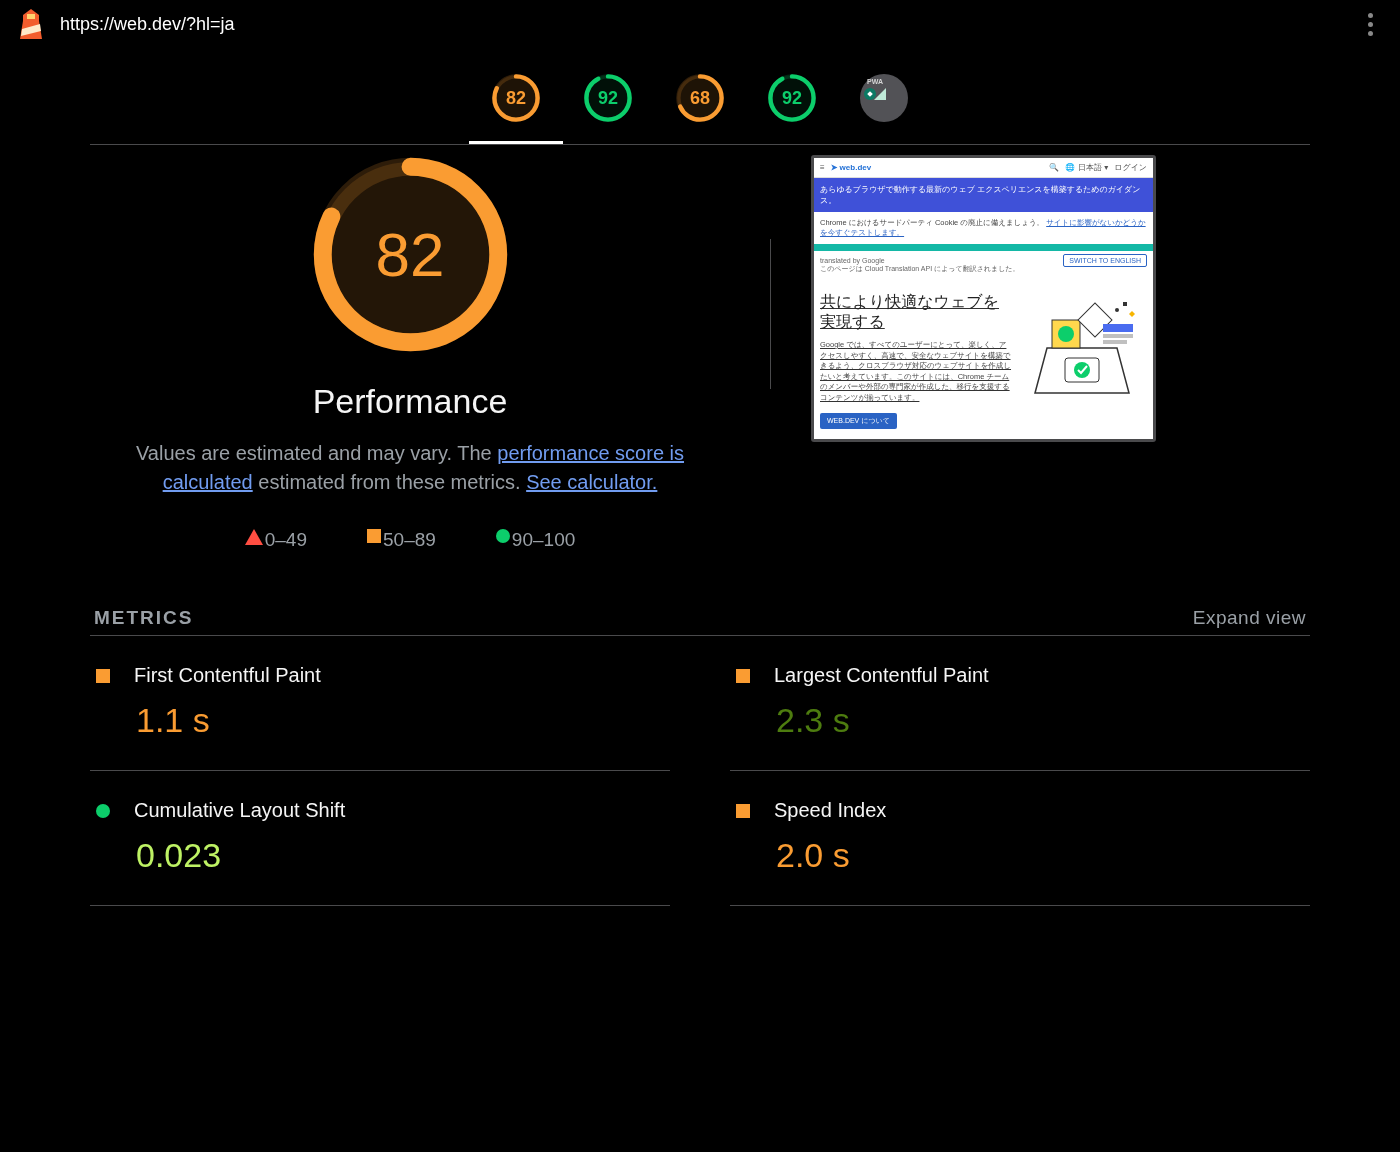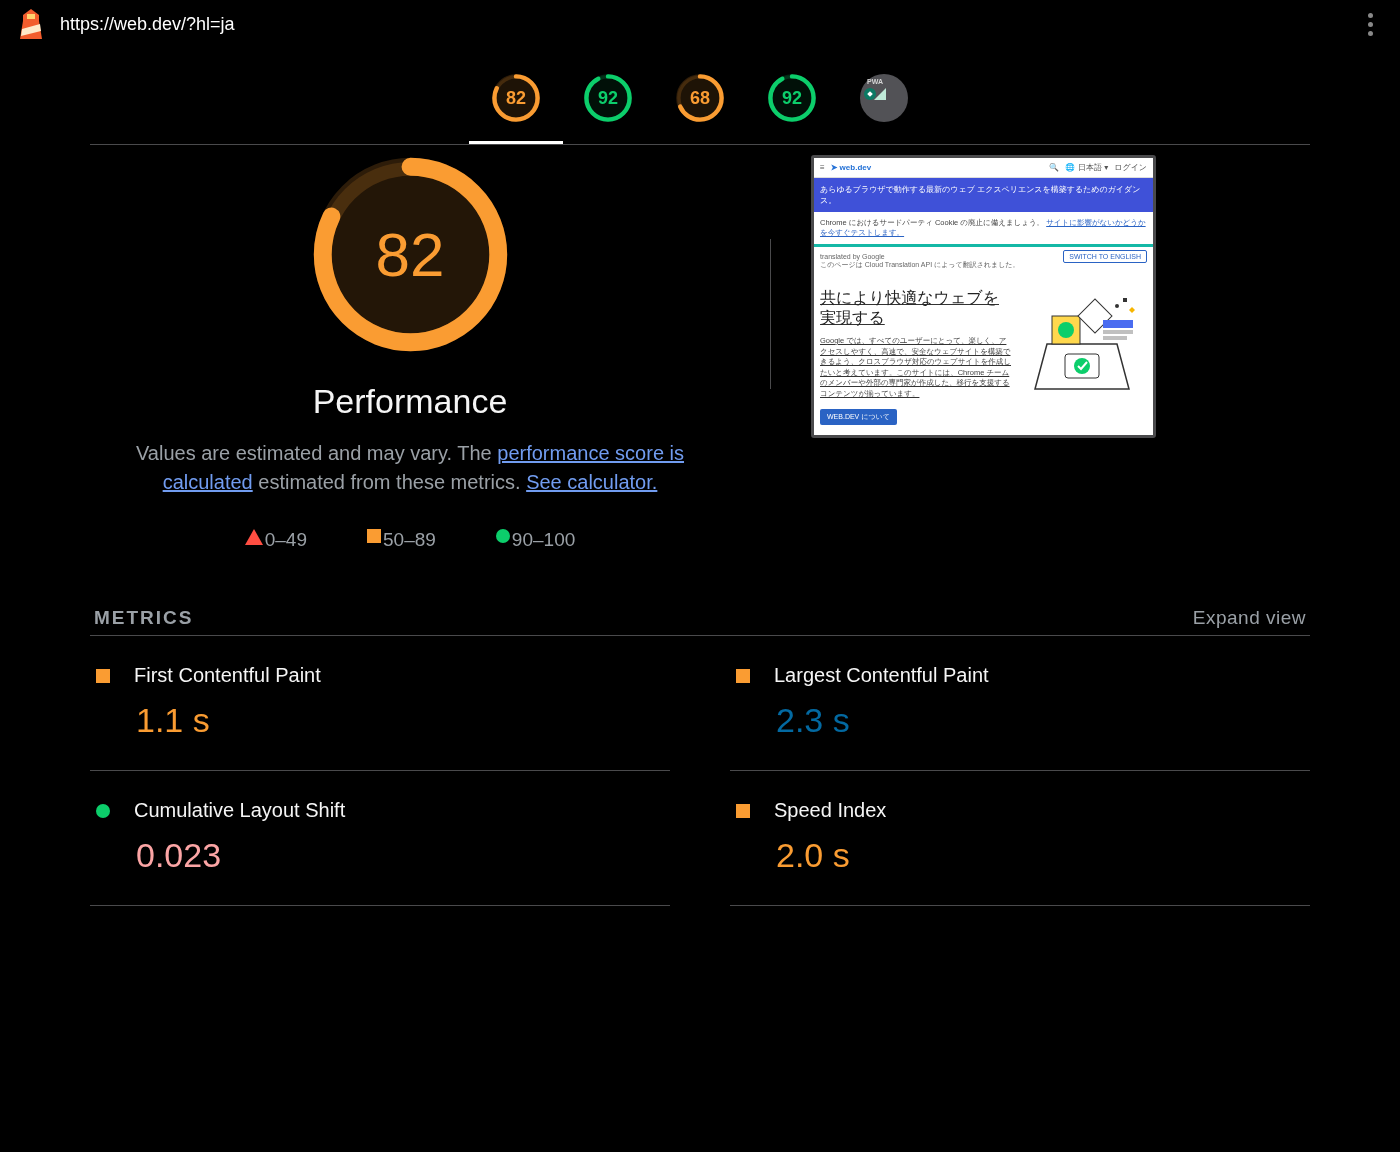--- a/index.html
+++ b/index.html
@@ -63,21 +63,21 @@
   .hero-divider{width:1px;height:150px;background:var(--border);margin-top:90px;}
 
   .thumb{flex:0 0 345px;margin-top:6px;border:3px solid #4a4a4c;border-radius:3px;
     background:#fff;color:#333;font-size:8px;overflow:hidden;}
   .thumb-top{display:flex;align-items:center;gap:6px;padding:4px 6px;
     border-bottom:1px solid #ddd;}
   .thumb-top .ham{font-weight:bold;color:#555;}
   .thumb-logo{color:#2471d6;font-weight:bold;}
   .thumb-right{margin-left:auto;display:flex;gap:6px;align-items:center;color:#555;}
   .thumb-banner{background:#3f51d8;color:#fff;padding:6px 6px;font-size:8px;}
-  .thumb-notice{padding:6px 6px;color:#444;font-size:7.5px;border-bottom:3px solid #14b8a6;}
+  .thumb-notice{padding:6px 6px;color:#444;font-size:7.5px;border-bottom:7px solid #14b8a6;}
   .thumb-notice .link{color:#2a63c4;text-decoration:underline;}
   .thumb-trans{padding:6px 6px;font-size:7px;color:#666;position:relative;}
   .thumb-switch{position:absolute;right:6px;top:3px;border:1px solid #2a63c4;
     color:#2a63c4;padding:2px 5px;font-size:7px;border-radius:2px;background:#fff;}
   .thumb-body{display:flex;padding:8px 6px 10px 6px;gap:6px;align-items:flex-start;}
   .thumb-text{flex:1;text-decoration:underline;}
   .thumb-h{font-size:16px;line-height:1.25;color:#222;margin:4px 0 8px 0;}
   .thumb-p{font-size:7.5px;color:#444;line-height:1.4;margin:0 0 10px 0;}
   .thumb-btn{display:inline-block;background:#2a63c4;color:#fff;font-size:7px;
     padding:3px 7px;border-radius:2px;}
@@ -254,28 +254,28 @@
        <span class="m-sq"></span>
        <span>First Contentful Paint</span>
      </div>
      <div class="metric-val" style="color:#fa9c32">1.1 s</div>
       </div>
       <div class="metric">
         <div class="metric-top">
        <span class="m-sq"></span>
        <span>Largest Contentful Paint</span>
      </div>
-     <div class="metric-val" style="color:#0369a1">2.3 s</div>
+     <div class="metric-val" style="color:#4d7c0f">2.3 s</div>
       </div>
       <div class="metric">
         <div class="metric-top">
        <span class="m-ci"></span>
        <span>Cumulative Layout Shift</span>
      </div>
-     <div class="metric-val" style="color:#fca5a5">0.023</div>
+     <div class="metric-val" style="color:#bef264">0.023</div>
       </div>
       <div class="metric">
         <div class="metric-top">
        <span class="m-sq"></span>
        <span>Speed Index</span>
      </div>
      <div class="metric-val" style="color:#fa9c32">2.0 s</div>
       </div>
     </div>
 

